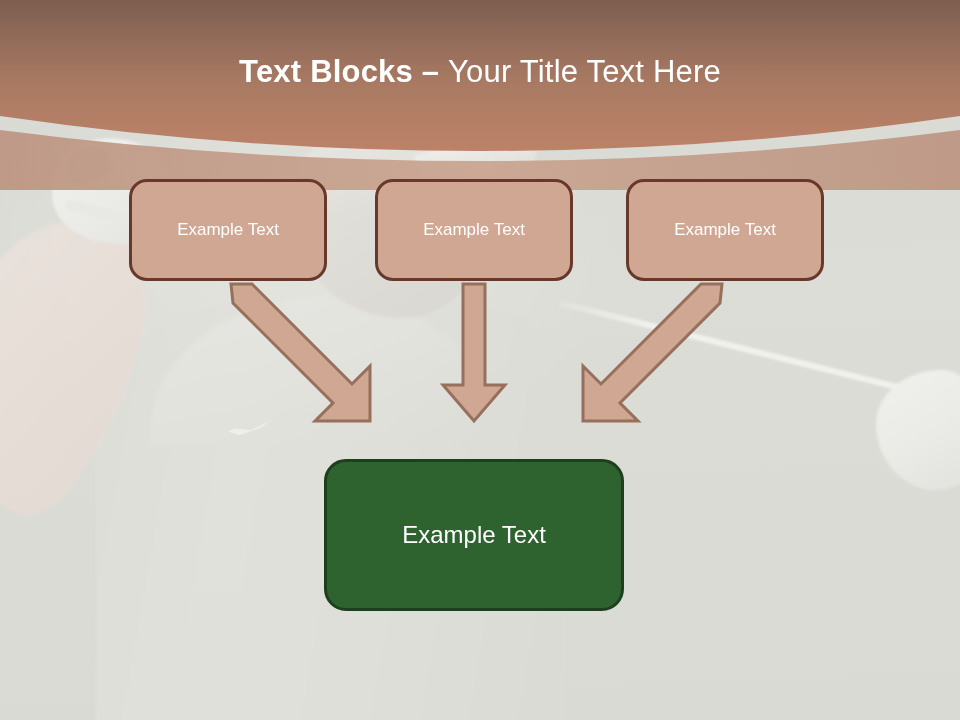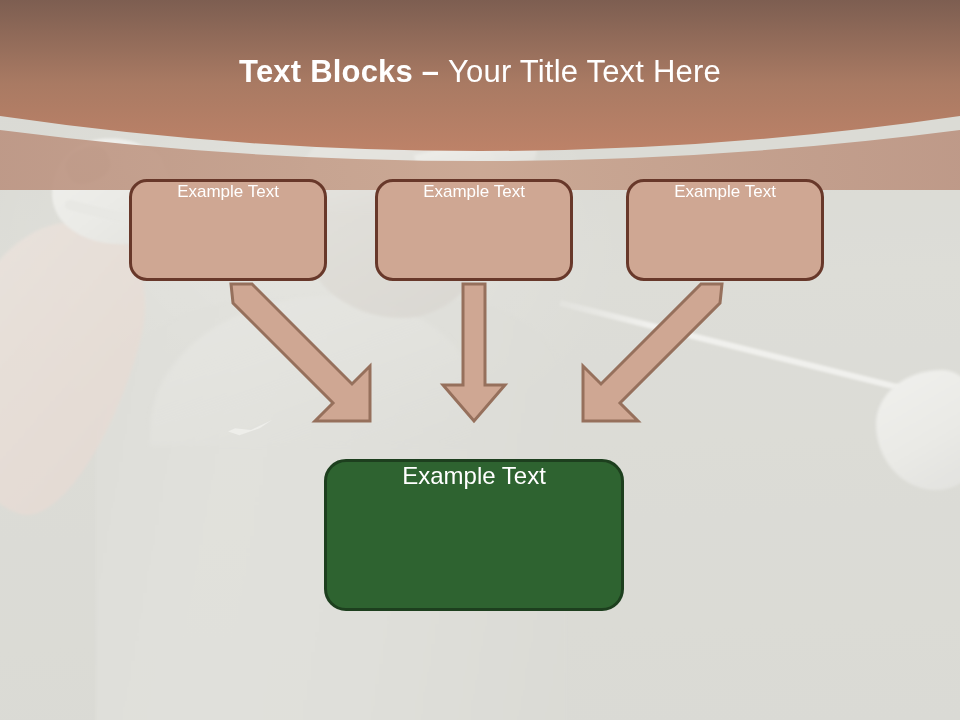--- a/index.html
+++ b/index.html
@@ -206,20 +206,21 @@
     white-space: nowrap;
   }
   .title .bold { font-weight: bold; }
   .title .light { font-weight: normal; }
 
   
   .box {
     position: absolute;
     box-sizing: border-box;
     display: flex;
+    align-items: center;
     justify-content: center;
     color: #ffffff;
     border-radius: 18px;
   }
   .box-top {
     width: 198px;
     height: 102px;
     top: 179px;
     background: #cfa793;
     border: 3px solid #68382a;

